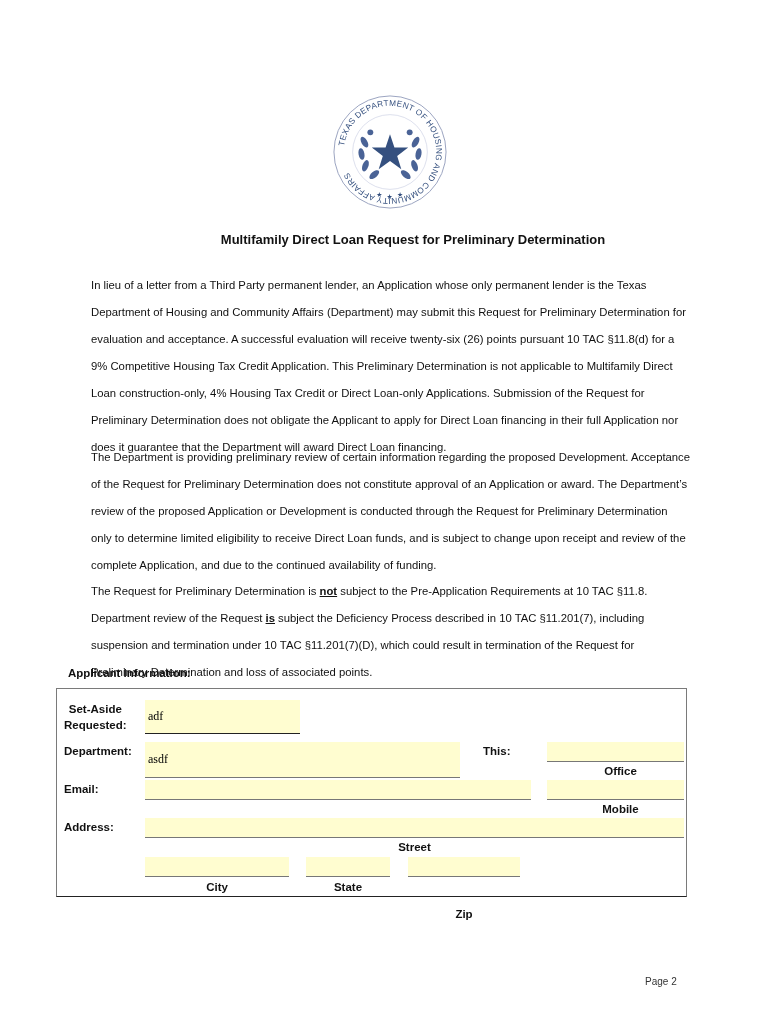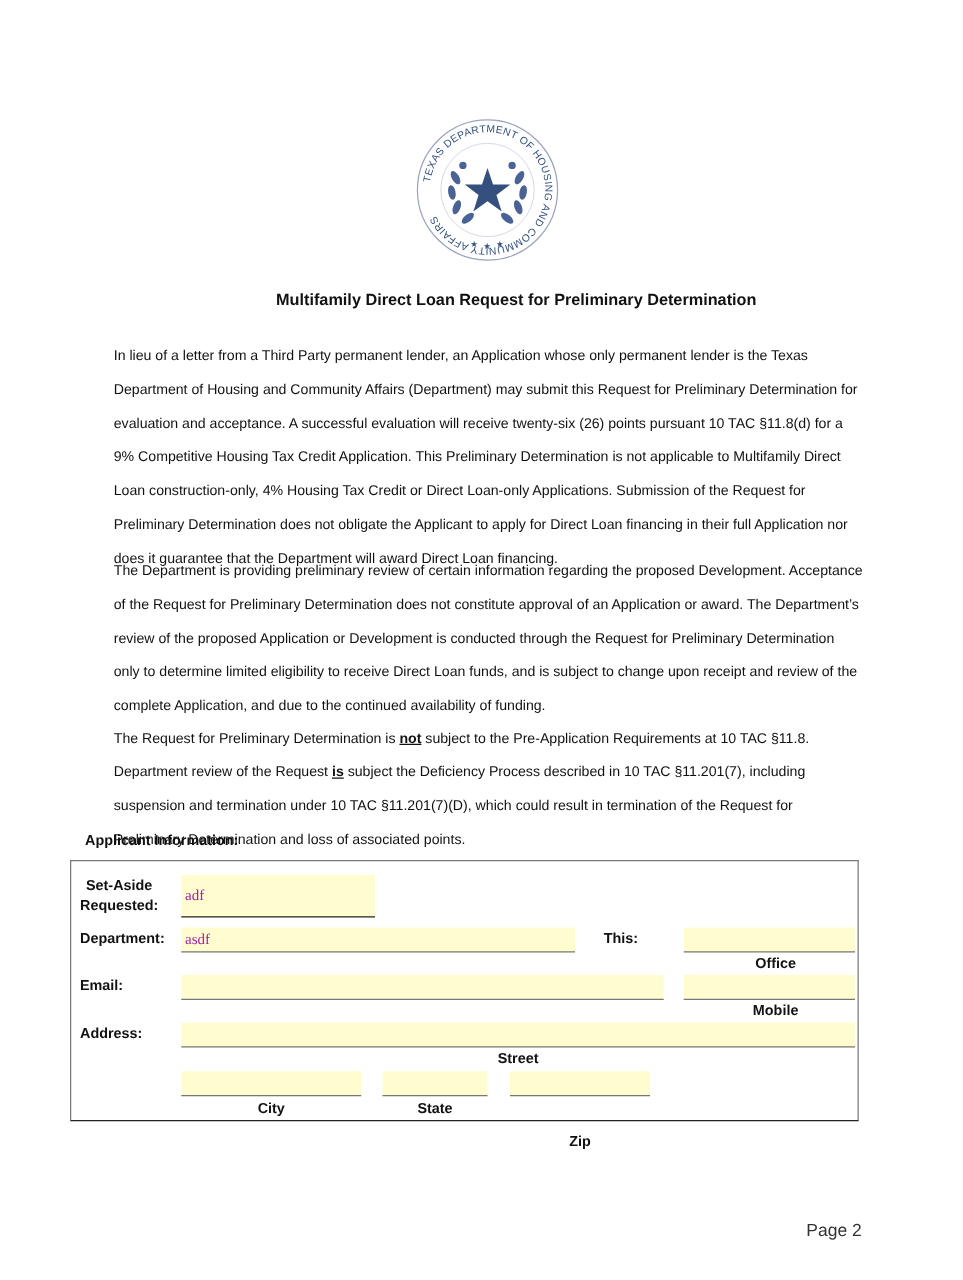--- a/index.html
+++ b/index.html
@@ -11,25 +11,25 @@
   .para { position: absolute; left: 91px; width: 600px; font-size: 11.3px; line-height: 27px; }
   .p1 { top: 272px; }
   .p2 { top: 444px; }
   .p3 { top: 578px; }
   .u { text-decoration: underline; font-weight: bold; }
   .section-label { position: absolute; left: 68px; top: 667px; font-size: 11.5px; font-weight: bold; }
   .box { position: absolute; left: 56px; top: 688px; width: 629px; height: 207px;
          border: 1.5px solid #7a7a7a; border-bottom: 1.5px solid #222; background: #fff; }
   .lbl { position: absolute; font-size: 11.5px; font-weight: bold; }
   .field { position: absolute; background: #fffdd0; border: none; border-bottom: 1.5px solid #777;
-           font-family: "Liberation Serif", "DejaVu Serif", serif; font-size: 12px; color: #a21caf;
+           font-family: "Liberation Serif", "DejaVu Serif", serif; font-size: 12px; color: #000000;
            padding: 0 3px; box-sizing: border-box; outline: none; }
   .field.dark { border-bottom: 1.5px solid #222; }
   .sub { position: absolute; font-size: 11.5px; font-weight: bold; text-align: center; }
-  .page-num { position: absolute; left: 645px; top: 976px; font-size: 14px; color: #333; }
+  .page-num { position: absolute; left: 645px; top: 976px; font-size: 10px; color: #333; }
 </style>
 </head>
 <body>
 
 <svg class="seal" viewBox="0 0 120 120">
   <defs>
     <path id="sealArc" d="M 60 60 m -47 0 a 47 47 0 1 1 94 0 a 47 47 0 1 1 -94 0"></path>
   </defs>
   <circle cx="60" cy="60" r="57" fill="none" stroke="#9aa3c0" stroke-width="1"></circle>
   <circle cx="60" cy="60" r="38" fill="none" stroke="#c5cbe0" stroke-width="0.6"></circle>
@@ -69,21 +69,21 @@
 
 <div class="box"></div>
 
 <div class="lbl" style="left:64px; top:701px; line-height:16px;text-align:center;">
   <div>Set-Aside</div>
   <div>Requested:</div>
 </div>
 <input class="field dark" style="left: 145px; top: 700px; width: 155px; height: 34px;" value="adf">
 
 <div class="lbl" style="left:64px; top:745px;">Department:</div>
-<input class="field" style="left: 145px; top: 742px; width: 315px; height: 20px;" value="asdf">
+<input class="field" style="left: 145px; top: 742px; width: 315px; height: 36px;" value="asdf">
 
 <div class="lbl" style="left:483px; top:745px;">This:</div>
 <input class="field" style="left: 547px; top: 742px; width: 137px; height: 20px;" value="">
 <div class="sub" style="left:547px; width:147px; top:765px;">Office</div>
 
 <div class="lbl" style="left:64px; top:783px;">Email:</div>
 <input class="field" style="left: 145px; top: 780px; width: 386px; height: 20px;" value="">
 <input class="field" style="left: 547px; top: 780px; width: 137px; height: 20px;" value="">
 <div class="sub" style="left:547px; width:147px; top:803px;">Mobile</div>
 

